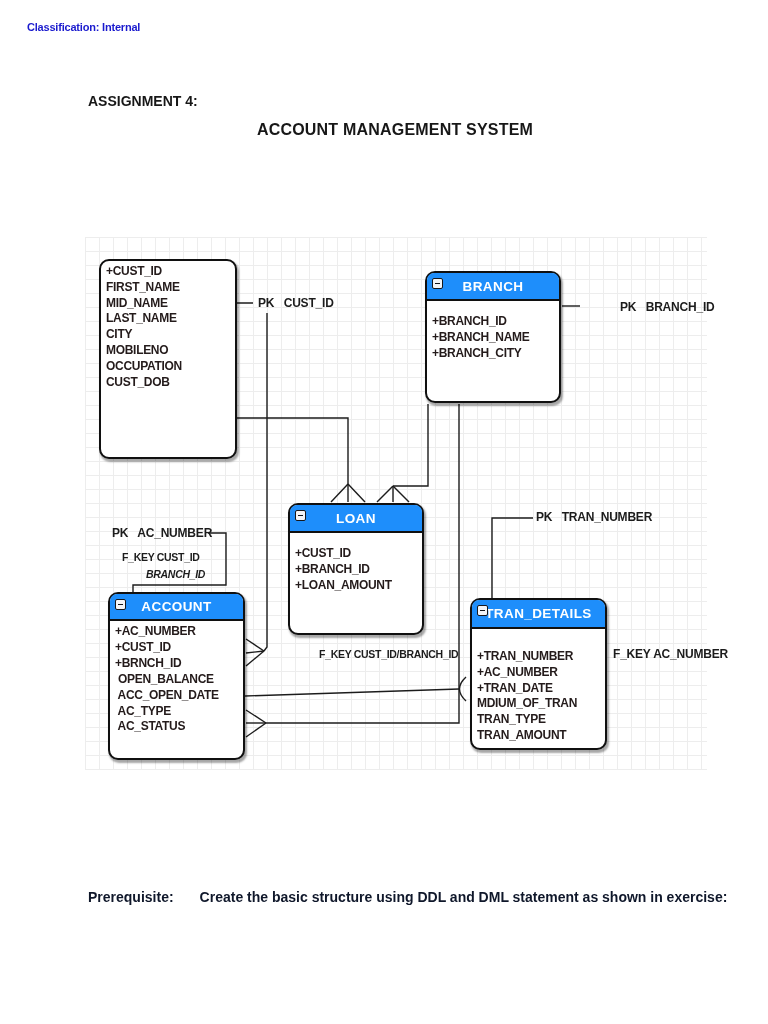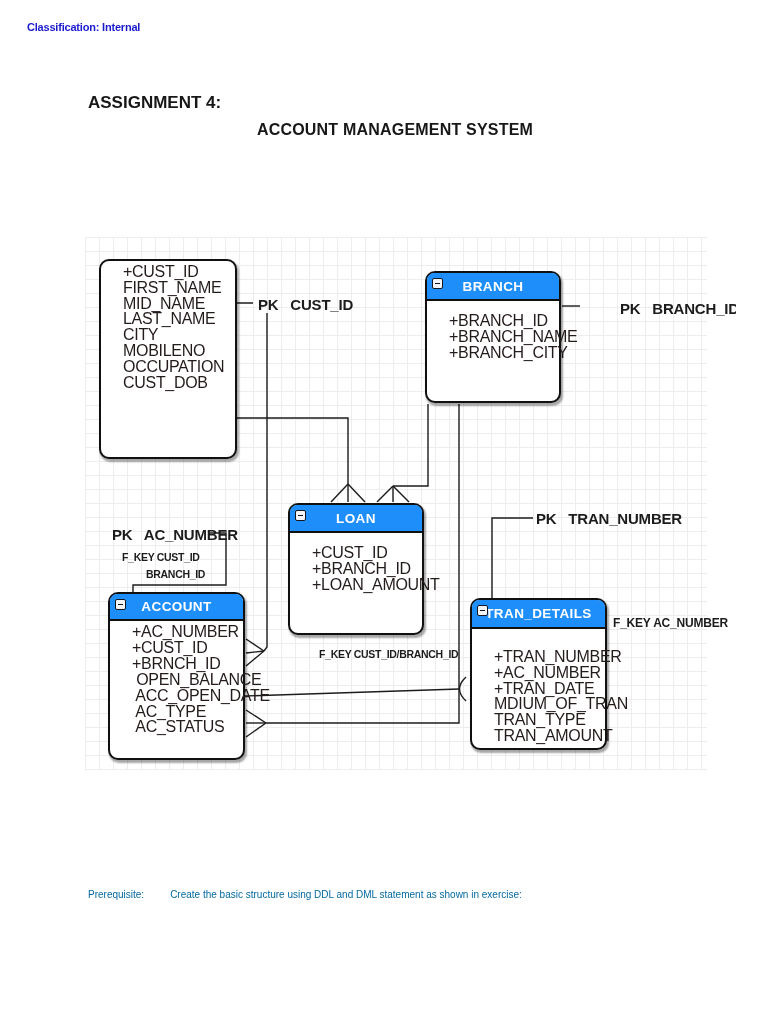--- a/index.html
+++ b/index.html
@@ -7,29 +7,29 @@
   .page {
     position:relative; width:736px; height:1024px; background:#ffffff;
     font-family:"Liberation Sans", sans-serif; overflow:hidden;
   }
   .classification {
     position:absolute; left:27px; top:21px;
     font-size:11px; font-weight:bold; color:#1a1ace; letter-spacing:-0.2px;
   }
   .assignment {
     position:absolute; left:88px; top:93px;
-    font-size:17px; font-weight:bold; color:#171717;
+    font-size:14px; font-weight:bold; color:#171717;
   }
   .doc-title {
     position:absolute; left:0; top:121px; width:790px; text-align:center;
     font-size:16px; font-weight:bold; color:#171717; letter-spacing:0.2px;
   }
   .prereq {
     position:absolute; left:88px; top:889px;
-    font-size:10px; font-weight:normal; color:#0369a1; white-space:pre;
+    font-size:14px; font-weight:bold; color:#0f172a; white-space:pre;
   }
   .prereq .lead { margin-right:26px; }
 
   .grid {
     position:absolute; left:85px; top:237px; width:622px; height:533px;
     background-image:
       linear-gradient(to right, #ededed 1px, transparent 1px),
       linear-gradient(to bottom, #ededed 1px, transparent 1px),
       linear-gradient(to right, #e3e3e3 1px, transparent 1px),
       linear-gradient(to bottom, #e3e3e3 1px, transparent 1px);
@@ -48,36 +48,36 @@
     display:flex; align-items:center; justify-content:center;
   }
   .collapse-btn {
     position:absolute; left:5px; top:5px; width:11px; height:11px;
     background:#f2f4f8; border:1.5px solid #15171c; border-radius:2px;
     display:flex; align-items:center; justify-content:center;
   }
   .collapse-btn .minus-bar { width:5px; height:1.5px; background:#15171c; }
   .fields { padding-left:5px; }
   .field-row {
-    font-size:16px; font-weight:normal; color:#241b1b;
-    letter-spacing:-0.3px; white-space:pre;margin-left:17px;
+    font-size:12px; font-weight:bold; color:#241b1b;
+    letter-spacing:-0.3px; white-space:pre;
   }
   .c-customer .field-row { line-height:15.8px; }
   .c-customer .fields { padding-top:3px; }
   .c-branch .field-row, .c-loan .field-row { line-height:16px; }
   .c-branch .fields, .c-loan .fields { padding-top:12px; }
   .c-account .field-row { line-height:15.9px; }
   .c-account .fields { padding-top:3px; }
   .c-tran .field-row { line-height:15.8px; }
   .c-tran .fields { padding-top:20px; }
 
   .anno {
     position:absolute; font-weight:bold; color:#1c1c1c; white-space:pre;
   }
-  .anno-pk { font-size:15px; letter-spacing:-0.2px; }
+  .anno-pk { font-size:12px; letter-spacing:-0.2px; }
   .anno-small { font-size:10.5px; letter-spacing:-0.3px;padding-left:16px; }
   .anno-fkey-tran { font-size:12px; letter-spacing:-0.2px; }
 
   svg.connectors {
     position:absolute; left:0; top:0; width:768px; height:1024px;
     pointer-events:none;
   }
   svg.connectors * { vector-effect:non-scaling-stroke; }
 </style>
 </head>
@@ -214,19 +214,19 @@
       <div class="field-row">TRAN_TYPE</div>
       <div class="field-row">TRAN_AMOUNT</div>
     </div>
   </div>
 
   <div class="anno anno-pk" style="left:258px; top:296px;">PK   CUST_ID</div>
   <div class="anno anno-pk" style="left:583px; top:300px;padding-left:37px;">PK   BRANCH_ID</div>
   <div class="anno anno-pk" style="left:536px; top:510px;">PK   TRAN_NUMBER</div>
   <div class="anno anno-pk" style="left:112px; top:526px;">PK   AC_NUMBER</div>
   <div class="anno anno-small" style="left:106px; top:551px;">F_KEY CUST_ID</div>
-  <div class="anno anno-small" style="left:130px; top:568px;">BRANCH_ID</div>
+  <div class="anno anno-small" style="left:130px; top:568px;font-style:italic;">BRANCH_ID</div>
   <div class="anno anno-small" style="left:303px; top:648px;">F_KEY CUST_ID/BRANCH_ID</div>
-  <div class="anno anno-fkey-tran" style="left:613px; top:616px;text-align:center;">F_KEY AC_NUMBER</div>
+  <div class="anno anno-fkey-tran" style="left:613px; top:647px;text-align:center;">F_KEY AC_NUMBER</div>
 
   <div class="prereq"><span class="lead">Prerequisite:</span><span>Create the basic structure using DDL and DML statement as shown in exercise:</span></div>
 
 </div>
 
 </body></html>

